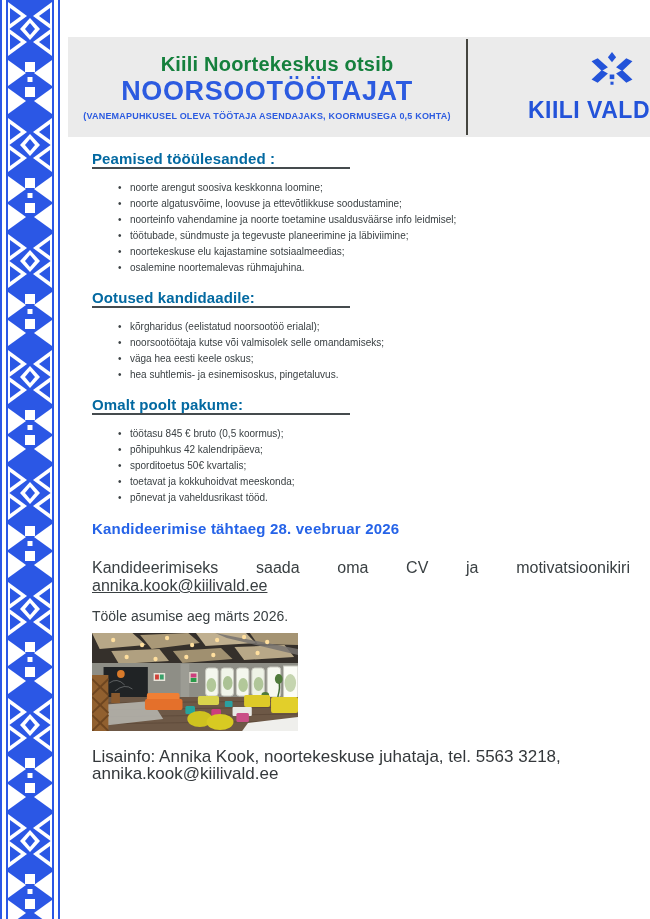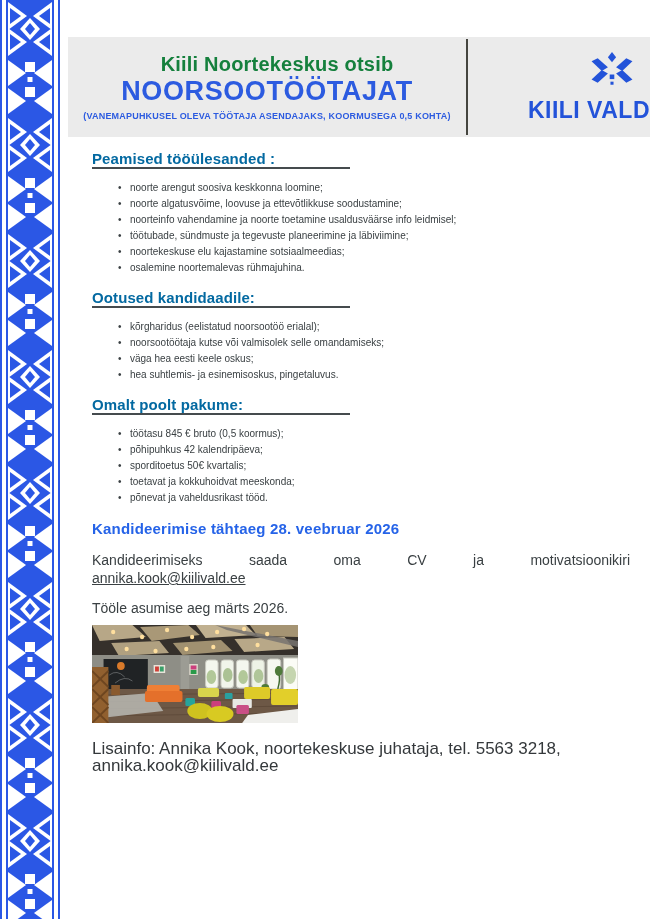--- a/index.html
+++ b/index.html
@@ -88,21 +88,21 @@
   ul.bullets li::before {
     content: "•";
     position: absolute; left: 0; top: 0;
     color: var(--text);
   }
   .deadline {
     margin-top: 14px;
     font-size: 15px; font-weight: bold; color: #2563e8;
     letter-spacing: 0.2px;
   }
-  .apply-para { margin-top: 14px; font-size: 14px; line-height: 18px; }
+  .apply-para { margin-top: 22px; font-size: 16px; line-height: 18px; }
   .apply-line { text-align: justify; text-align-last: justify; }
   .apply-email {
     display: inline-block;
     text-decoration: underline;
     color: var(--text);
     cursor: pointer;
   }
   .start-date { margin-top: 13px; font-size: 14px; }
   .photo-wrap { margin-top: 9px; width: 206px; height: 98px; }
   .photo-wrap svg { display: block; }

